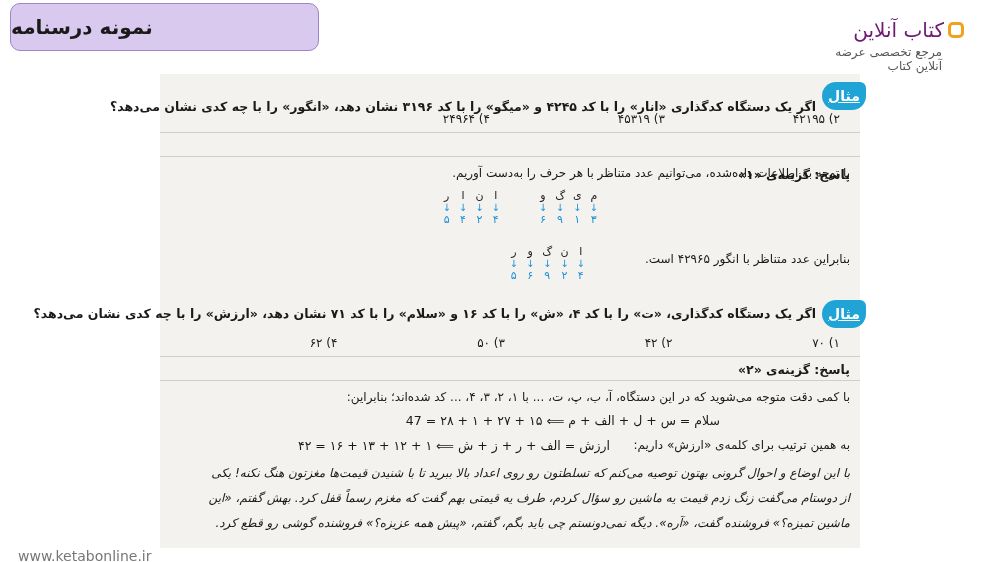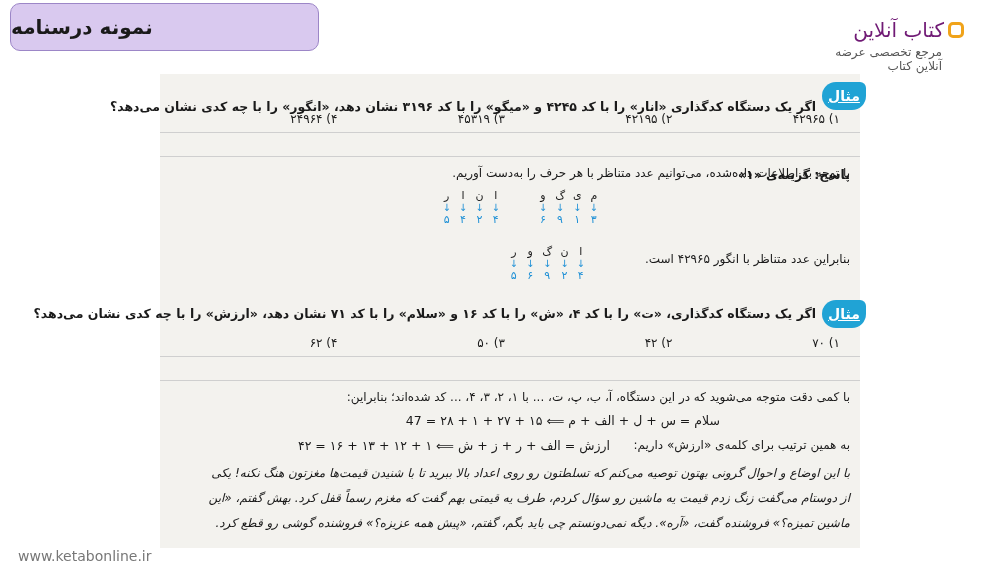--- a/index.html
+++ b/index.html
@@ -37,21 +37,20 @@
   <div class="mark"></div>
   <div class="name">کتاب آنلاین</div>
   <div class="sub">مرجع تخصصی عرضه آنلاین کتاب</div>
 </div>
 
 <div class="page">
 
   <div class="badge" style="top:8px;">مثال</div>
   <div class="row q" style="top:25px; right:44px;">اگر یک دستگاه کدگذاری «انار» را با کد ۴۲۴۵ و «میگو» را با کد ۳۱۹۶ نشان دهد، «انگور» را با چه کدی نشان می‌دهد؟</div>
   <div class="row opts" style="top:38px; right:20px;">
-    <span>۱) ۴۲۹۶۵</span>
     <span>۲) ۴۲۱۹۵</span>
     <span>۳) ۴۵۳۱۹</span>
     <span>۴) ۲۴۹۶۴</span>
   </div>
   <div class="ans-line" style="top:58px;"></div>
   <div class="row ans" style="top:80px;margin-top:13px;">پاسخ: گزینه‌ی «۱»</div>
   <div class="ans-line" style="top:82px;"></div>
   <div class="row" style="top:92px;">با توجه به اطلاعات داده‌شده، می‌توانیم عدد متناظر با هر حرف را به‌دست آوریم.</div>
 
   <div class="map" style="top:116px; right:262px;">
@@ -130,20 +129,21 @@
 
   <div class="badge" style="top:226px;">مثال</div>
   <div class="row q" style="top:232px; right:44px;">اگر یک دستگاه کدگذاری، «ت» را با کد ۴، «ش» را با کد ۱۶ و «سلام» را با کد ۷۱ نشان دهد، «ارزش» را با چه کدی نشان می‌دهد؟</div>
   <div class="row opts" style="top:262px; right:20px;">
     <span>۱) ۷۰</span>
     <span>۲) ۴۲</span>
     <span>۳) ۵۰</span>
     <span>۴) ۶۲</span>
   </div>
   <div class="ans-line" style="top:282px;"></div>
+  <div class="row ans" style="top:288px;">پاسخ: گزینه‌ی «۲»</div>
   <div class="ans-line" style="top:306px;"></div>
   <div class="row" style="top:316px;">با کمی دقت متوجه می‌شوید که در این دستگاه، آ، ب، پ، ت، ... با ۱، ۲، ۳، ۴، ... کد شده‌اند؛ بنابراین:</div>
   <div class="row eq" style="top:339px; right:140px;">سلام = س + ل + الف + م ⟸ ۱۵ + ۲۷ + ۱ + ۲۸ = 47</div>
   <div class="row" style="top:364px;">به همین ترتیب برای کلمه‌ی «ارزش» داریم:</div>
   <div class="row eq" style="top:364px; right:250px;">ارزش = الف + ر + ز + ش ⟸ ۱ + ۱۲ + ۱۳ + ۱۶ = ۴۲</div>
   <div class="row story" style="top:392px;">با این اوضاع و احوال گرونی بهتون توصیه می‌کنم که تسلطتون رو روی اعداد بالا ببرید تا با شنیدن قیمت‌ها مغزتون هنگ نکنه! یکی</div>
   <div class="row story" style="top:417px;">از دوستام می‌گفت زنگ زدم قیمت یه ماشین رو سؤال کردم، طرف یه قیمتی بهم گفت که مغزم رسماً قفل کرد. بهش گفتم، «این</div>
   <div class="row story" style="top:442px;">ماشین تمیزه؟» فروشنده گفت، «آره». دیگه نمی‌دونستم چی باید بگم، گفتم، «پیش همه عزیزه؟» فروشنده گوشی رو قطع کرد.</div>
 </div>
 

